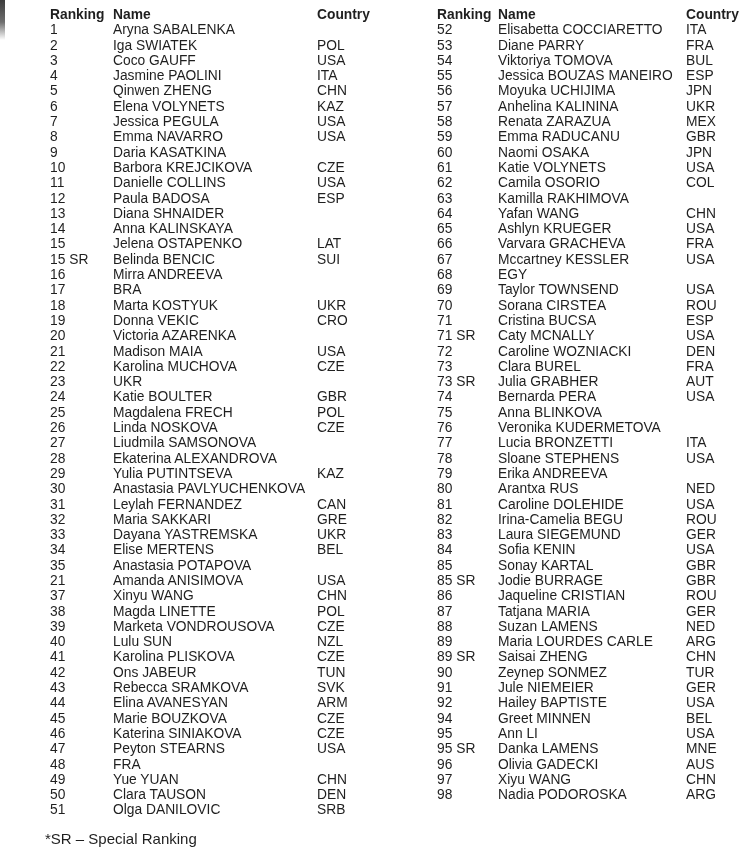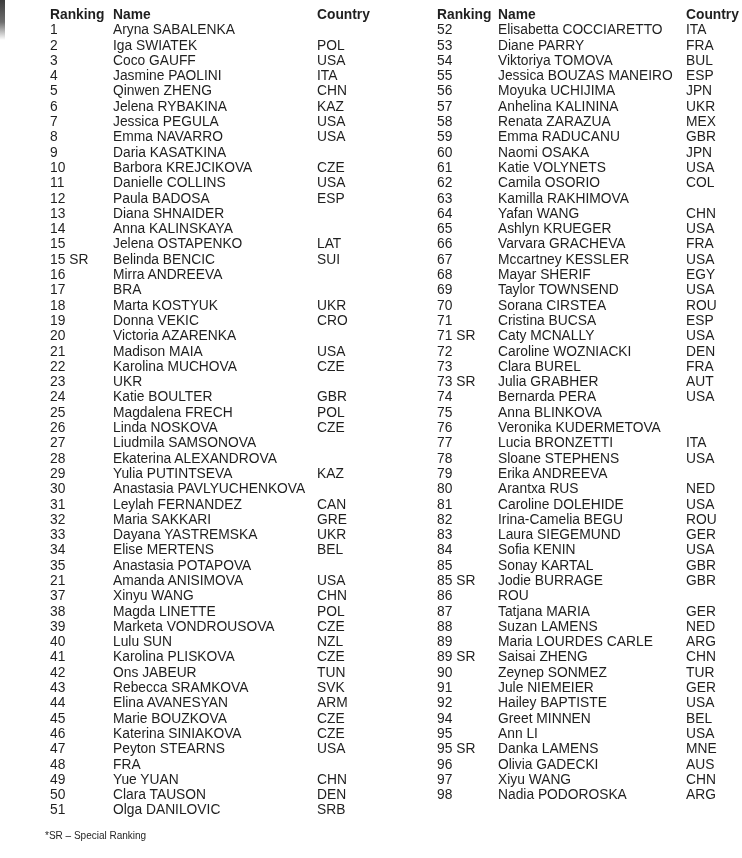--- a/index.html
+++ b/index.html
@@ -40,21 +40,21 @@
   .col-left  .c-rank    { width: 63px;  flex: 0 0 63px; }
   .col-left  .c-name    { width: 204px; flex: 0 0 204px; }
   .col-left  .c-country { width: 72px;  flex: 0 0 72px; }
   .col-right .c-rank    { width: 61px;  flex: 0 0 61px; }
   .col-right .c-name    { width: 188px; flex: 0 0 188px; }
   .col-right .c-country { width: 56px;  flex: 0 0 56px; }
   .footnote {
     position: absolute;
     left: 45px;
     top: 830px;
-    font-size: 10px;
+    font-size: 15px;
     color: #1f1f1f;
   }
 </style>
 </head>
 <body>
 
 <div class="scan-edge"></div>
 
 <div class="rank-table col-left">
   <div class="hdr-row">
@@ -83,21 +83,21 @@
         <span class="c-name">Jasmine PAOLINI</span>
         <span class="c-country">ITA</span>
       </div>
       <div class="row">
         <span class="c-rank">5</span>
         <span class="c-name">Qinwen ZHENG</span>
         <span class="c-country">CHN</span>
       </div>
       <div class="row">
         <span class="c-rank">6</span>
-        <span class="c-name">Jelena RYBAKINA</span>
+        <span class="c-name">Elena VOLYNETS</span>
         <span class="c-country">KAZ</span>
       </div>
       <div class="row">
         <span class="c-rank">7</span>
         <span class="c-name">Jessica PEGULA</span>
         <span class="c-country">USA</span>
       </div>
       <div class="row">
         <span class="c-rank">8</span>
         <span class="c-name">Emma NAVARRO</span>
@@ -405,21 +405,20 @@
         <span class="c-name">Varvara GRACHEVA</span>
         <span class="c-country">FRA</span>
       </div>
       <div class="row">
         <span class="c-rank">67</span>
         <span class="c-name">Mccartney KESSLER</span>
         <span class="c-country">USA</span>
       </div>
       <div class="row">
         <span class="c-rank">68</span>
-        <span class="c-name">Mayar SHERIF</span>
         <span class="c-country">EGY</span>
       </div>
       <div class="row">
         <span class="c-rank">69</span>
         <span class="c-name">Taylor TOWNSEND</span>
         <span class="c-country">USA</span>
       </div>
       <div class="row">
         <span class="c-rank">70</span>
         <span class="c-name">Sorana CIRSTEA</span>
@@ -510,20 +509,21 @@
         <span class="c-name">Sonay KARTAL</span>
         <span class="c-country">GBR</span>
       </div>
       <div class="row">
         <span class="c-rank">85 SR</span>
         <span class="c-name">Jodie BURRAGE</span>
         <span class="c-country">GBR</span>
       </div>
       <div class="row">
         <span class="c-rank">86</span>
+        <span class="c-name">Jaqueline CRISTIAN</span>
         <span class="c-country">ROU</span>
       </div>
       <div class="row">
         <span class="c-rank">87</span>
         <span class="c-name">Tatjana MARIA</span>
         <span class="c-country">GER</span>
       </div>
       <div class="row">
         <span class="c-rank">88</span>
         <span class="c-name">Suzan LAMENS</span>

